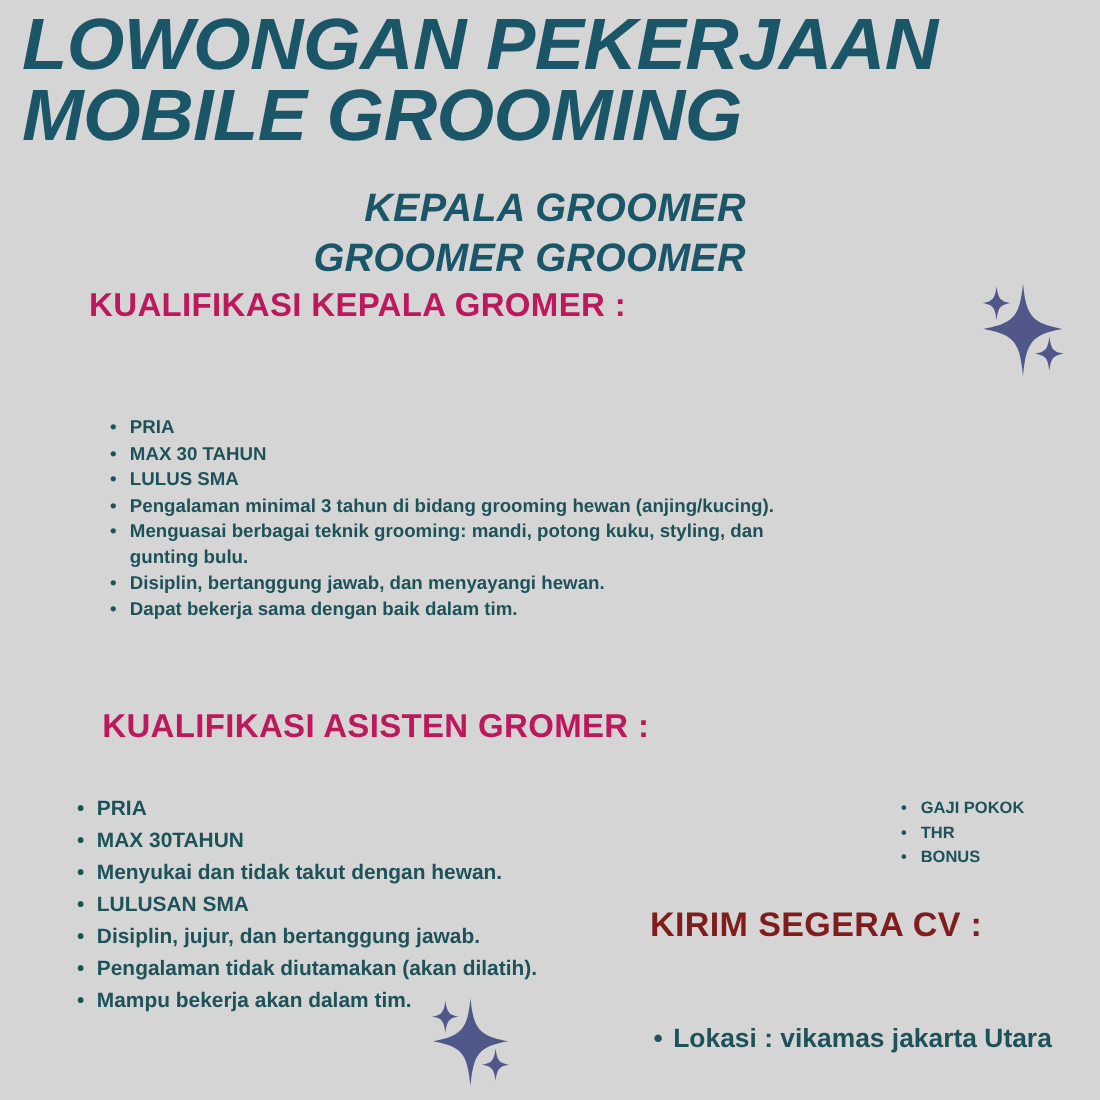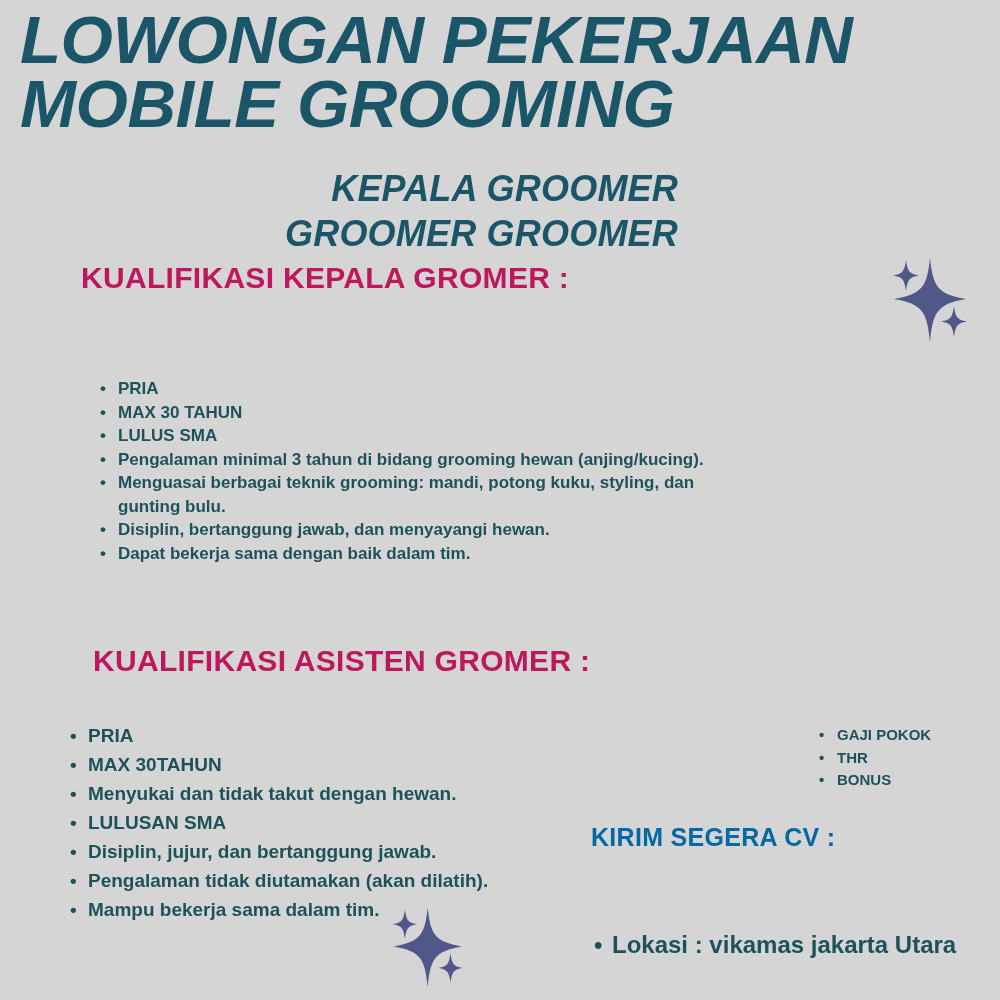--- a/index.html
+++ b/index.html
@@ -140,23 +140,23 @@
     width: 200px;
     font-size: 15px;
     line-height: 22.5px;
   }
 
   
   .cv-head {
     position: absolute;
     left: 591px;
     top: 823px;
-    font-size: 25px;
-    font-weight: 700;
-    color: #0369a1;
+    font-size: 31px;
+    font-weight: 700;
+    color: #7f1d1d;
     letter-spacing: 0.3px;
     white-space: nowrap;
   }
   .list-cv {
     position: absolute;
     left: 578px;
     top: 908px;
     width: 400px;
     font-size: 24px;
     line-height: 41px;
@@ -201,21 +201,21 @@
   </ul>
 
   <div class="section-head head-2">KUALIFIKASI ASISTEN GROMER :</div>
   <ul class="bullets list-2">
     <li>PRIA</li>
     <li>MAX 30TAHUN</li>
     <li> Menyukai dan tidak takut dengan hewan.</li>
     <li>LULUSAN SMA</li>
     <li>Disiplin, jujur, dan bertanggung jawab.</li>
     <li>Pengalaman tidak diutamakan (akan dilatih).</li>
-    <li>Mampu bekerja sama dalam tim.</li>
+    <li>Mampu bekerja akan dalam tim.</li>
   </ul>
 
   <ul class="bullets list-ketentuan">
     <li>GAJI POKOK</li>
     <li>THR</li>
     <li>BONUS</li>
   </ul>
 
   <div class="cv-head">KIRIM SEGERA CV :</div>
   <ul class="bullets list-cv">

